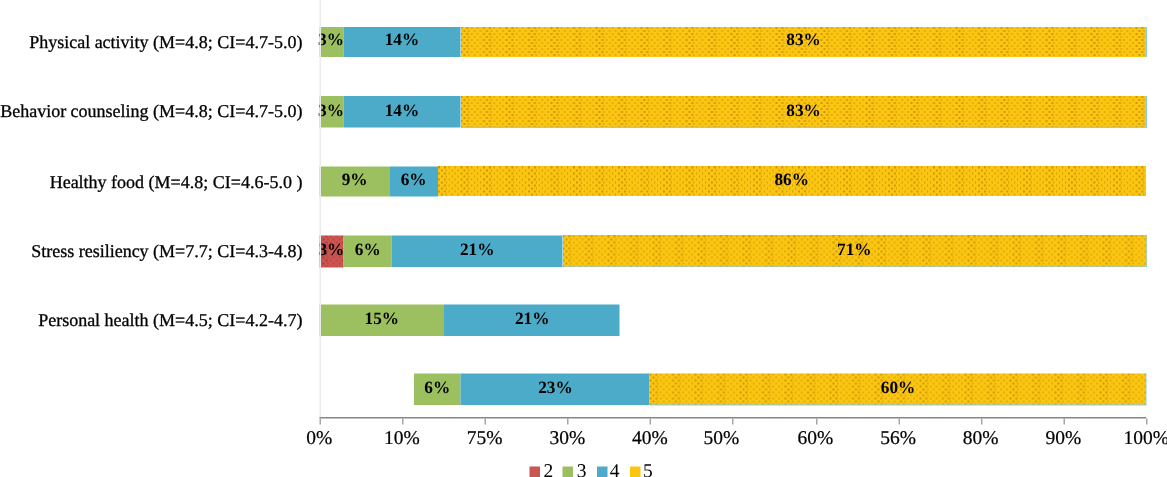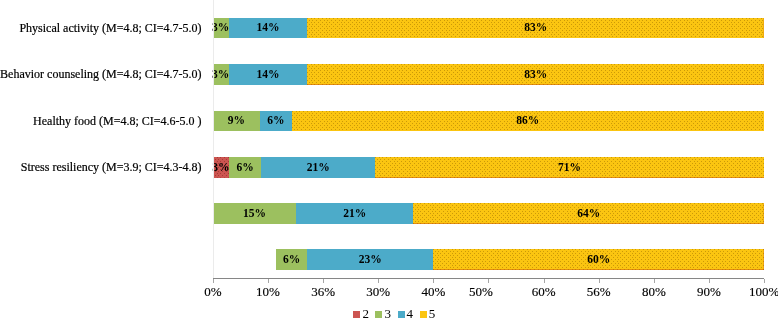--- a/index.html
+++ b/index.html
@@ -13,21 +13,21 @@
   .cat-label{position:absolute;right:576.4px;text-align:right;white-space:nowrap;
              font-size:12px;line-height:1;-webkit-text-stroke:0.2px #000;}
   .seg{position:absolute;display:flex;align-items:center;justify-content:center;
        font-weight:bold;font-size:11.5px;color:#000;line-height:1;
        transform:translateZ(0);}
   .seg-label{position:relative;transform:translateZ(0);}
   .seg-fill{position:absolute;left:0;top:0;width:100%;height:100%;}
   .seg-2{background:#cc5551;}
   .seg-3{background:#9cc05f;}
   .seg-4{background:#4cabc9;}
-  .seg-5{background:#c2410c;}
+  .seg-5{background:#7dd3fc;}
   .y-axis{position:absolute;left:212.8px;top:0;width:1px;height:279px;background:#ebebeb;}
   .x-axis{position:absolute;left:212.8px;top:278px;width:551.3px;height:1px;background:#868686;}
   .tick{position:absolute;top:279px;width:1px;height:4px;background:#a6a6a6;}
   .tick-label{position:absolute;top:285px;width:60px;text-align:center;
               font-size:13px;line-height:1;-webkit-text-stroke:0.15px #000;}
   .legend{position:absolute;left:353.4px;top:311px;display:flex;align-items:center;}
   .legend-item{display:flex;align-items:flex-start;font-size:13px;line-height:1;margin-right:6.6px;}
   .legend-swatch{width:7px;height:7px;display:inline-block;margin-right:2px;}
   .legend-text{position:relative;top:-4px;transform:translateZ(0);}
   .sw-2{background:#cc5551;}
@@ -111,52 +111,47 @@
         <span class="seg-label">6%</span>
       </div>
       <div class="seg seg-5" style="left:291.53px;top:106.6px;width:472.52px;height:20.6px">
         <svg class="seg-fill">
             <rect width="100%" height="100%" fill="url(#dots-yellow)"></rect>
           </svg>
         <span class="seg-label">86%</span>
       </div>
     </div>
     <div class="row">
-      <div class="cat-label" style="top:157.3px">Stress resiliency (M=3.9; CI=4.3-4.8)</div>
+      <div class="cat-label" style="top:157.3px">Stress resiliency (M=7.7; CI=4.3-4.8)</div>
       <div class="seg seg-2" style="left:212.8px;top:153px;width:16.21px;height:20.6px">
         <svg class="seg-fill">
             <rect width="100%" height="100%" fill="url(#dots-red)"></rect>
           </svg>
         <span class="seg-label">3%</span>
       </div>
       <div class="seg seg-3" style="left:229.01px;top:153px;width:32.42px;height:20.6px">
         <span class="seg-label">6%</span>
       </div>
       <div class="seg seg-4" style="left:261.42px;top:153px;width:113.51px;height:20.6px">
         <span class="seg-label">21%</span>
       </div>
       <div class="seg seg-5" style="left:374.94px;top:153px;width:389.16px;height:20.6px">
         <svg class="seg-fill">
             <rect width="100%" height="100%" fill="url(#dots-yellow)"></rect>
           </svg>
         <span class="seg-label">71%</span>
       </div>
     </div>
     <div class="row">
+      <div class="cat-label" style="top:203.3px">Personal health (M=4.5; CI=4.2-4.7)</div>
       <div class="seg seg-3" style="left:212.8px;top:199px;width:83.52px;height:20.6px">
         <span class="seg-label">15%</span>
       </div>
       <div class="seg seg-4" style="left:296.32px;top:199px;width:116.93px;height:20.6px">
         <span class="seg-label">21%</span>
-      </div>
-      <div class="seg seg-5" style="left:413.25px;top:199px;width:350.85px;height:20.6px">
-        <svg class="seg-fill">
-            <rect width="100%" height="100%" fill="url(#dots-yellow)"></rect>
-          </svg>
-        <span class="seg-label">64%</span>
       </div>
     </div>
     <div class="row">
       <div class="seg seg-3" style="left:275.81px;top:245.4px;width:31.48px;height:20.6px">
         <span class="seg-label">6%</span>
       </div>
       <div class="seg seg-4" style="left:307.29px;top:245.4px;width:126.03px;height:20.6px">
         <span class="seg-label">23%</span>
       </div>
       <div class="seg seg-5" style="left:433.32px;top:245.4px;width:330.78px;height:20.6px">
@@ -170,21 +165,21 @@
 
   <div class="y-axis"></div>
   <div class="x-axis"></div>
 
   <div class="axis-ticks">
     <div class="tick" style="left:212.8px"></div>
     <div class="tick-label" style="left:182.8px">0%</div>
     <div class="tick" style="left:267.93px"></div>
     <div class="tick-label" style="left:237.93px">10%</div>
     <div class="tick" style="left:323.06px"></div>
-    <div class="tick-label" style="left:293.06px">36%</div>
+    <div class="tick-label" style="left:293.06px">75%</div>
     <div class="tick" style="left:378.19px"></div>
     <div class="tick-label" style="left:348.19px">30%</div>
     <div class="tick" style="left:433.32px"></div>
     <div class="tick-label" style="left:403.32px">40%</div>
     <div class="tick" style="left:488.45px"></div>
     <div class="tick-label" style="left:451px">50%</div>
     <div class="tick" style="left:543.58px"></div>
     <div class="tick-label" style="left:513.58px">60%</div>
     <div class="tick" style="left:598.71px"></div>
     <div class="tick-label" style="left:568.71px">56%</div>

